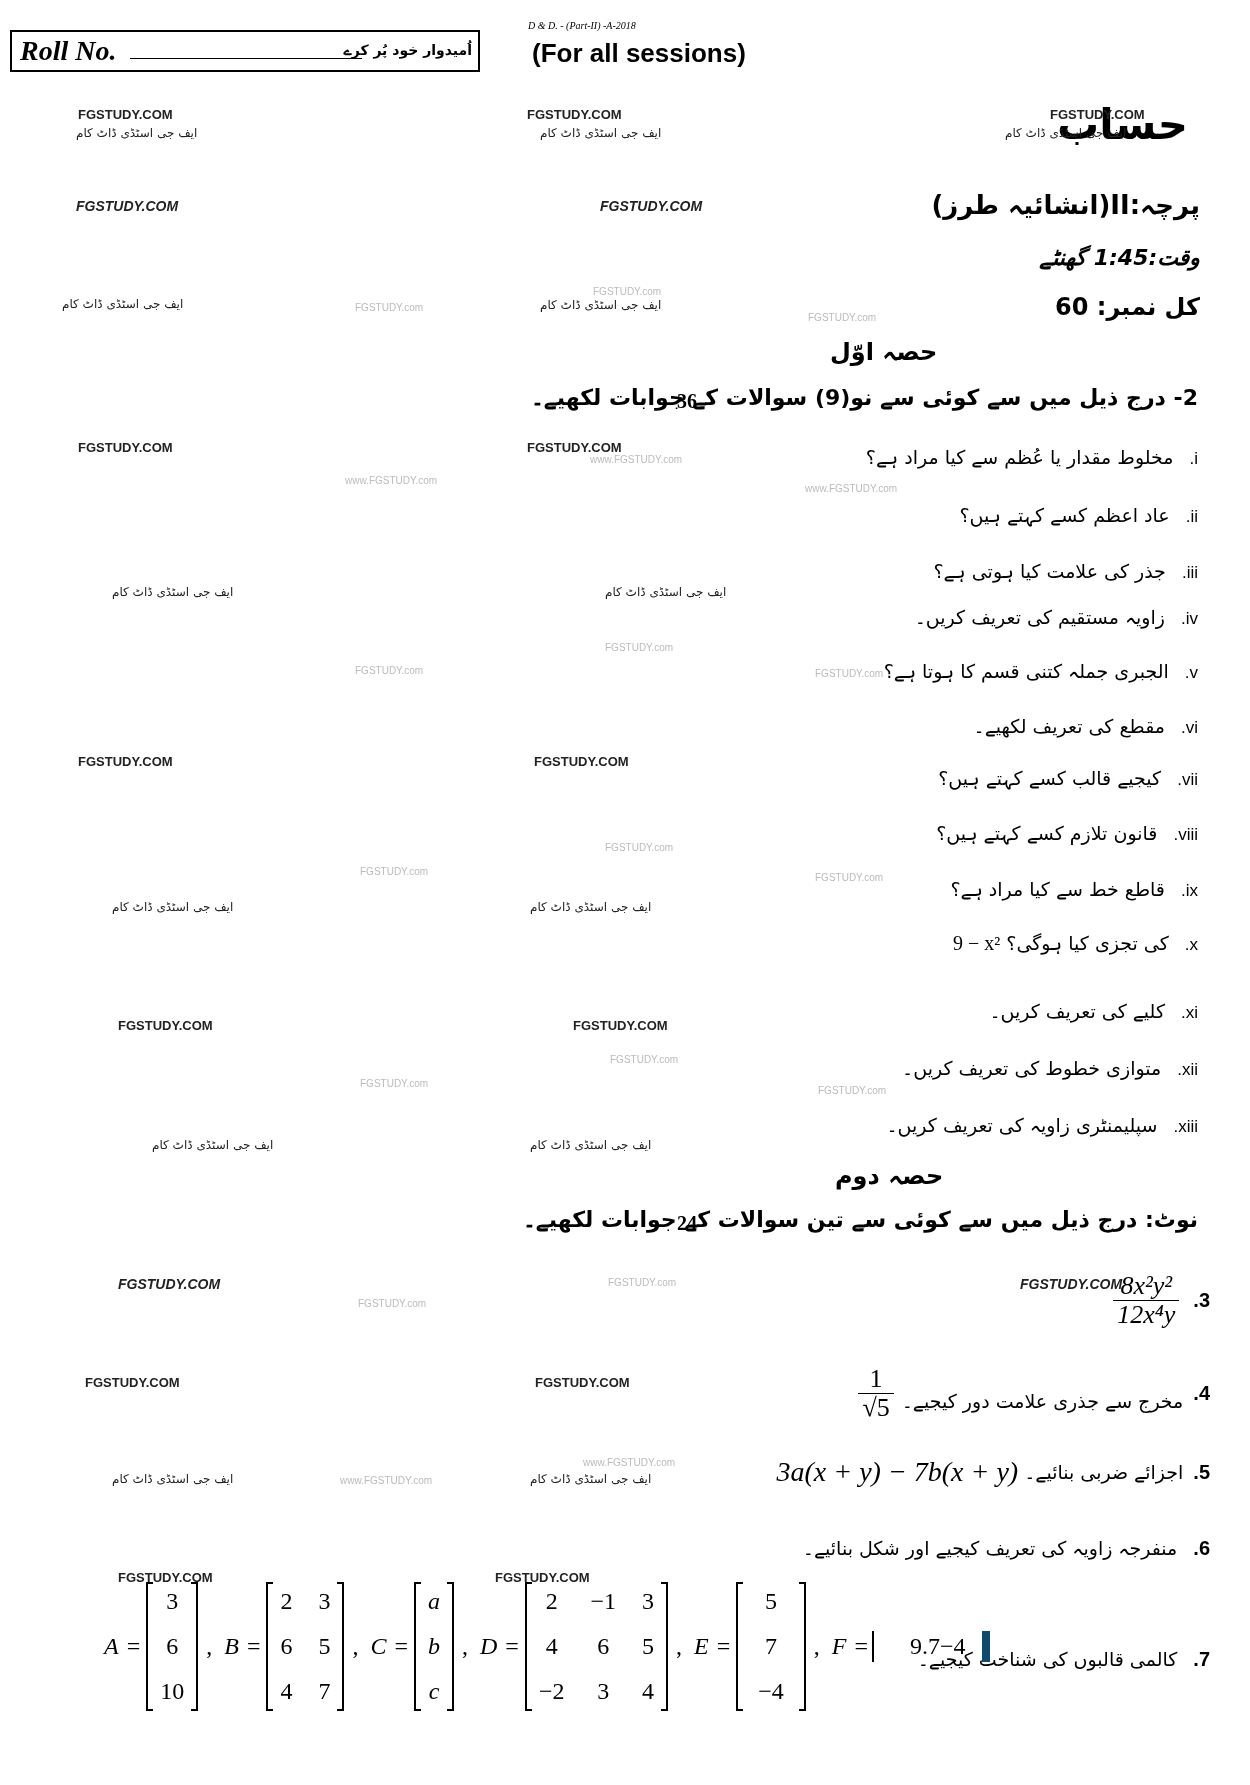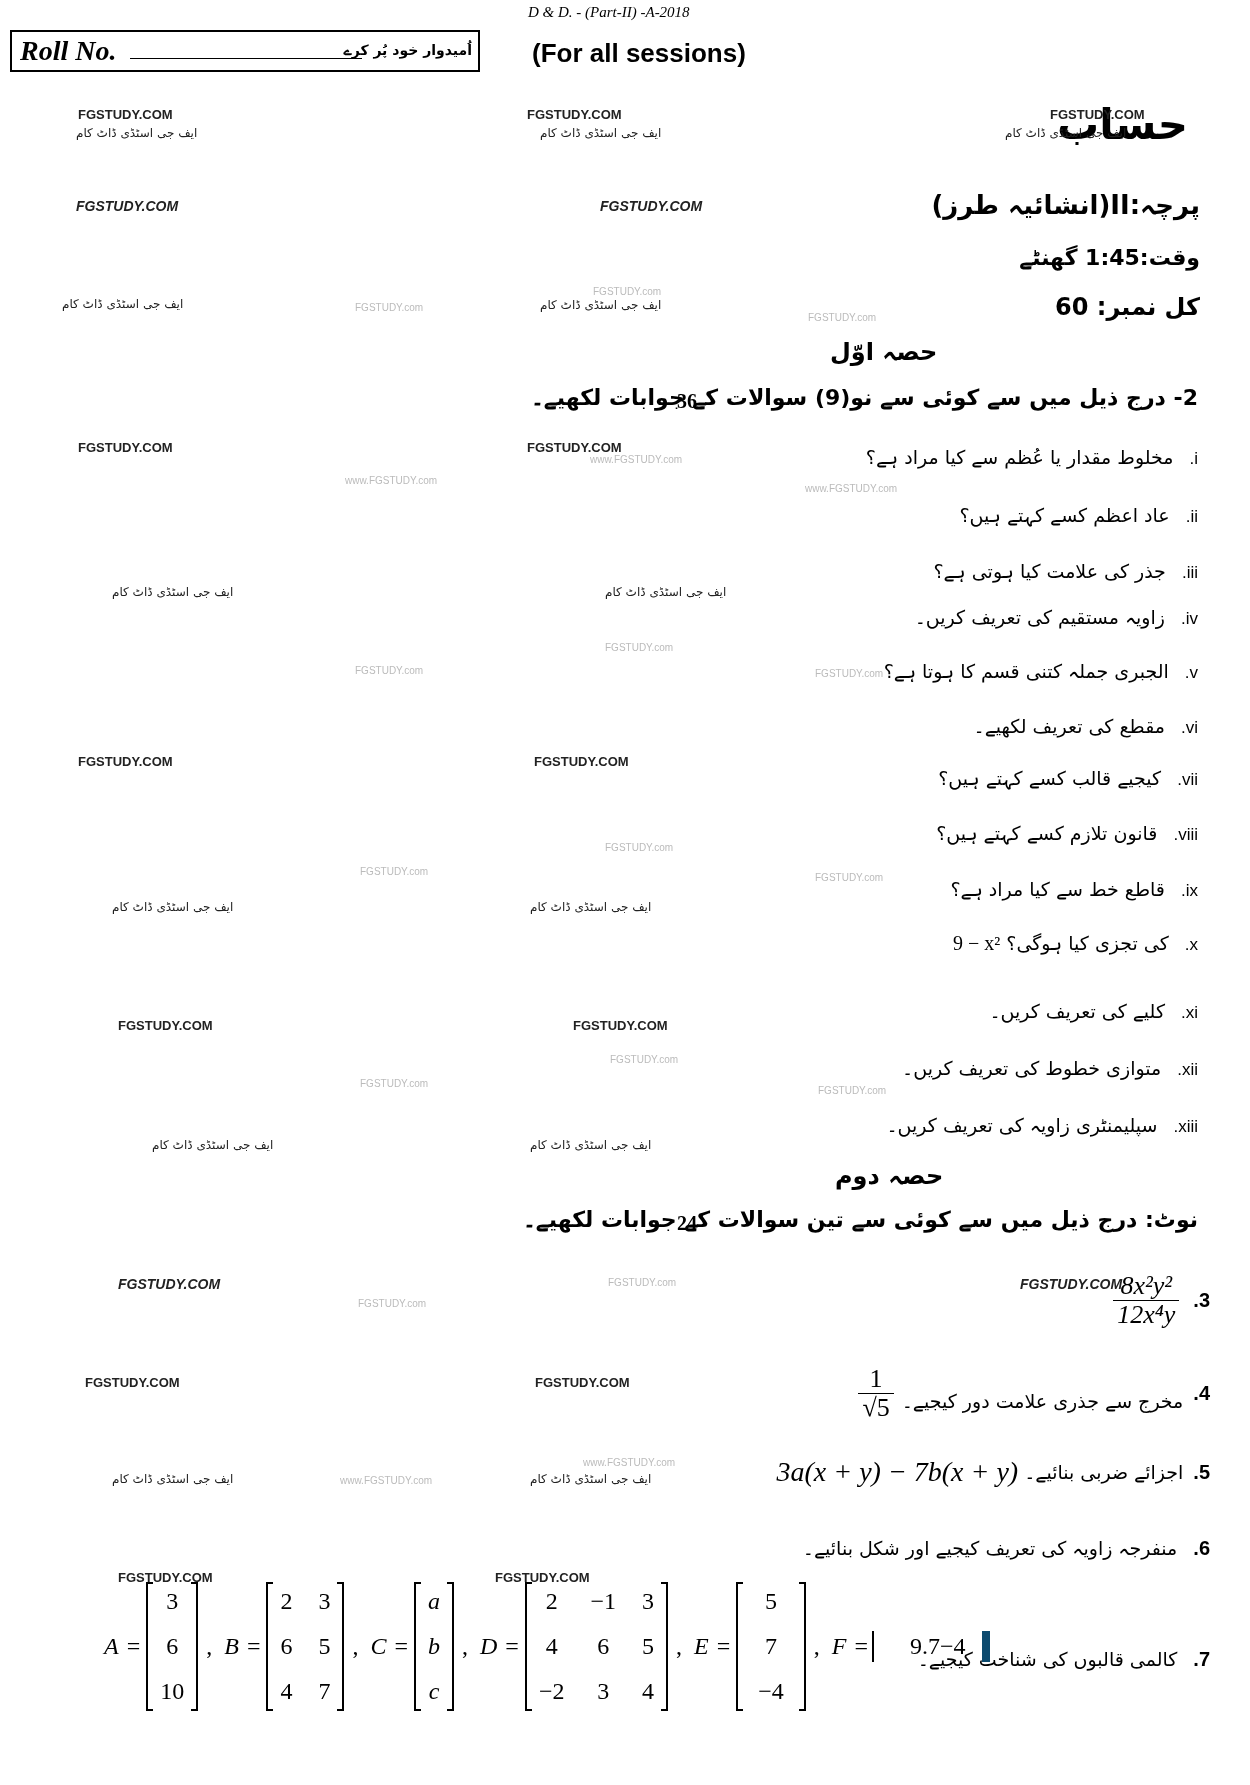--- a/index.html
+++ b/index.html
@@ -3,35 +3,35 @@
 <meta charset="utf-8">
 <style>
   html, body { margin: 0; padding: 0; background: #ffffff; }
   body { width: 1250px; height: 1785px; position: relative; overflow: hidden; color: #000; font-family: "DejaVu Sans", sans-serif; }
   .abs { position: absolute; white-space: nowrap; }
   .serif-i { font-family: "Liberation Serif", serif; font-style: italic; }
   .serif { font-family: "Liberation Serif", serif; }
   .sans { font-family: "Liberation Sans", sans-serif; }
   .rtl { direction: rtl; unicode-bidi: isolate; }
 
-  .doc-code { left: 528px; top: 4px; font-size: 15px; }
+  .doc-code { left: 528px; top: 20px; font-size: 10px; }
   .rollbox { left: 10px; top: 30px; width: 470px; height: 42px; border: 2px solid #000; box-sizing: border-box; }
   .rollbox .roll-label { position: absolute; left: 8px; top: 3px; font-size: 28px; font-weight: bold; }
   .rollbox .roll-line { position: absolute; left: 118px; top: 26px; width: 232px; border-bottom: 1.5px solid #000; }
   .rollbox .roll-urdu { position: absolute; right: 6px; top: 10px; font-size: 14px; font-weight: bold; }
   .sessions { left: 532px; top: 38px; font-size: 26px; font-weight: bold; }
 
   .wm-bold { font-size: 13px; font-weight: bold; color: #222; }
   .wm-bold-i { font-size: 14px; font-weight: bold; font-style: italic; color: #222; }
   .wm-light { font-size: 10px; color: #bbb; }
   .wm-urdu { font-size: 12px; color: #222; }
 
   .subject-title { right: 62px; top: 100px; font-size: 42px; font-weight: bold; }
   .paper-title { right: 50px; top: 190px; font-size: 26px; font-weight: bold; }
-  .time-label { right: 50px; top: 245px; font-size: 22px; font-weight: bold; }
+  .time-label { right: 50px; top: 245px; font-size: 22px; font-weight: bold; font-style: italic; }
   .marks-label { right: 50px; top: 293px; font-size: 24px; font-weight: bold; }
 
   .section-head { font-size: 24px; font-weight: bold; }
   .instr { font-size: 22px; font-weight: bold; }
   .marks-num { font-size: 20px; font-weight: bold; font-family: "Liberation Serif", serif; }
 
   .q-row { right: 52px; font-size: 19px; text-align: center; }
   .q-num { font-family: "Liberation Sans", sans-serif; font-size: 17px; margin-left: 10px; }
   .q-urdu { }
 

